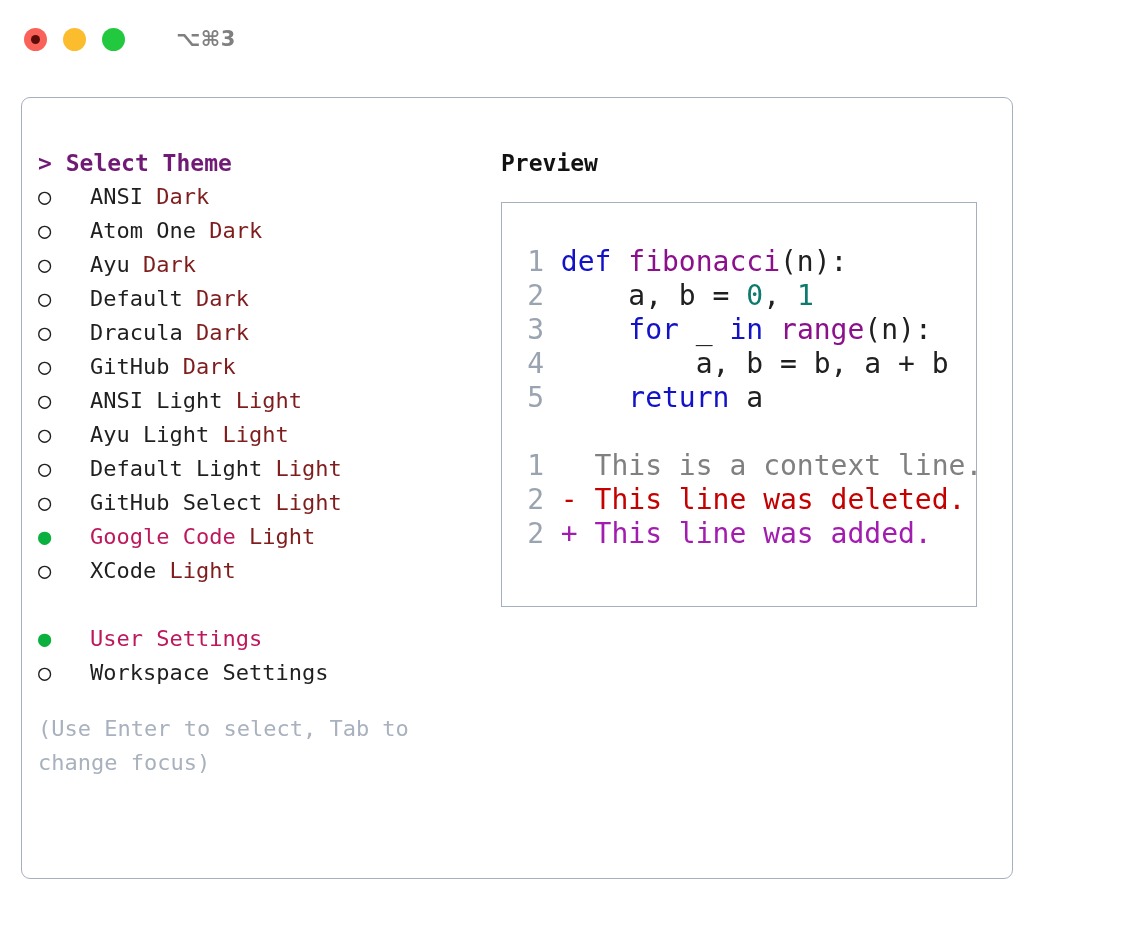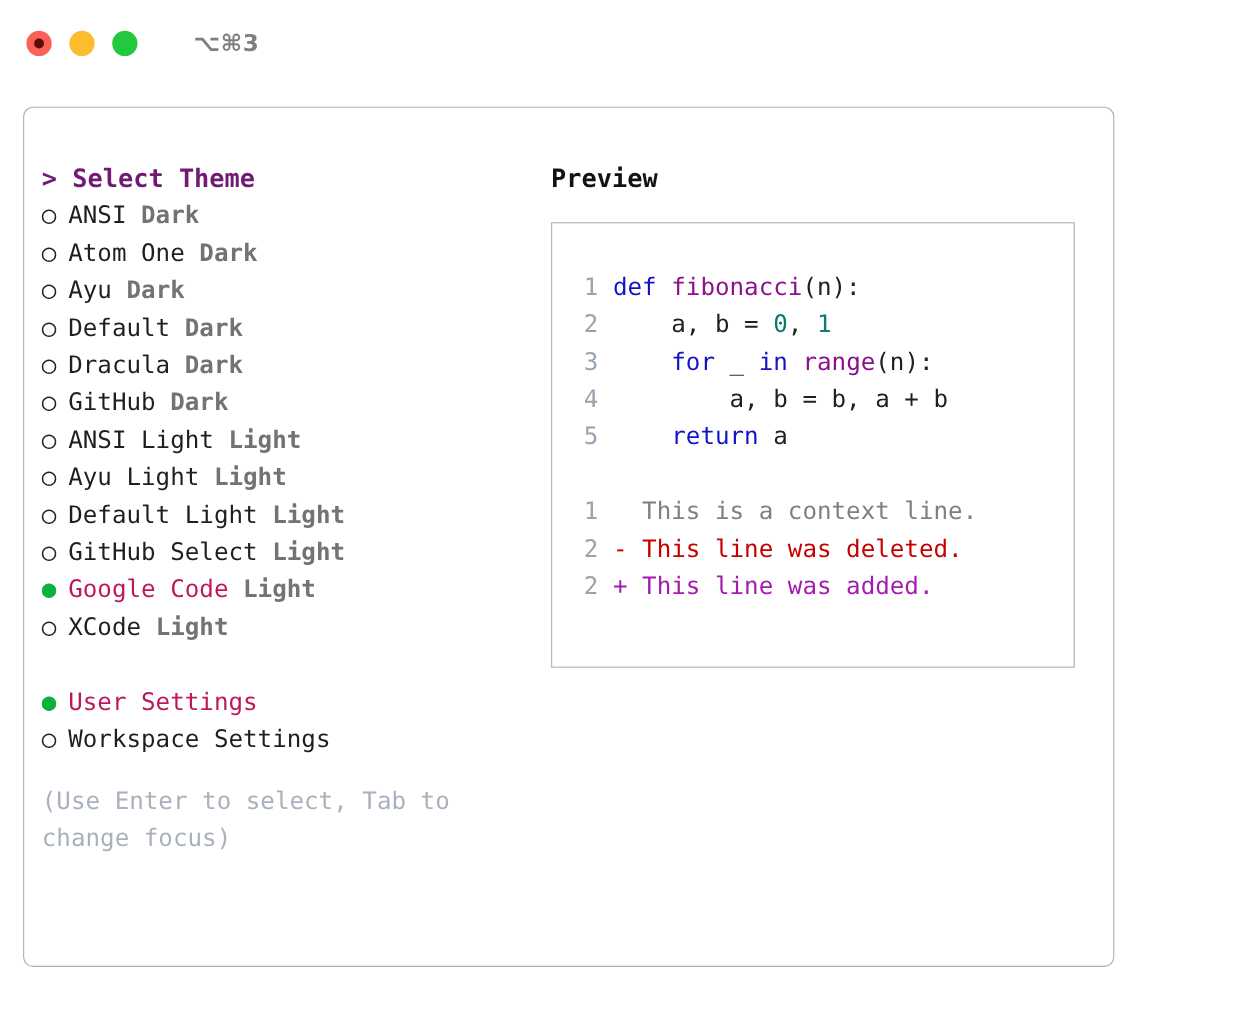--- a/index.html
+++ b/index.html
@@ -99,23 +99,23 @@
     color: #1f1f1f;
     white-space: pre;
     display: block;
   }
   .bullet {
     display: inline-block;
     width: 24px;
     color: #1f1f1f;
   }
   .bullet.sel { color: #0bb13f; }
-  .opt-name { color: #1f1f1f; }
+  .opt-name { color: #1f1f1f; margin-left: 28px; }
   .opt-row.selected .opt-name { color: #be185d; }
-  .opt-tag { color: #737373; font-weight: bold; }
+  .opt-tag { color: #7f1d1d; }
   .group-label {
     font-size: 22px;
     line-height: 34px;
     color: #1f1f1f;
     white-space: pre;
     padding-left: 24px;
   }
   .spacer { height: 34px; }
   #hint {
     margin-top: 22px;
@@ -141,21 +141,21 @@
   #preview-box {
     margin-top: 22px;
     width: 476px;
     height: 405px;
     border: 1.6px solid #a6b0bd;
     box-sizing: border-box;
     background: #ffffff;
     padding: 42px 0 0 0;
   }
   .code-line {
-    font-size: 22px;
+    font-size: 28px;
     line-height: 34px;
     white-space: pre;
     padding-left: 18px;
     color: #202020;
   }
   .ln {
     display: inline-block;
     width: 24px;
     text-align: right;
     color: #9aa4b1;

